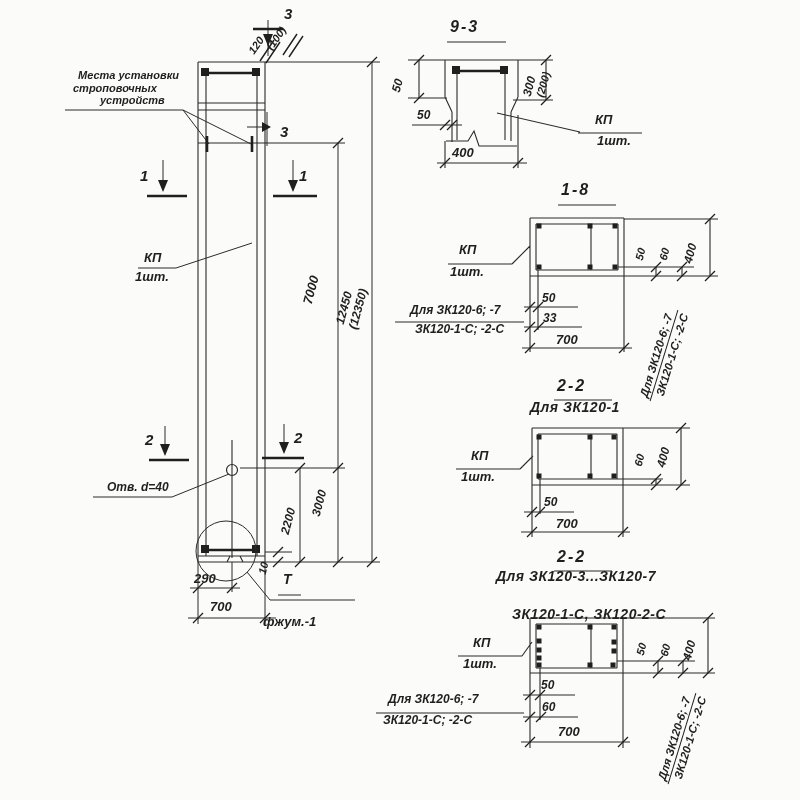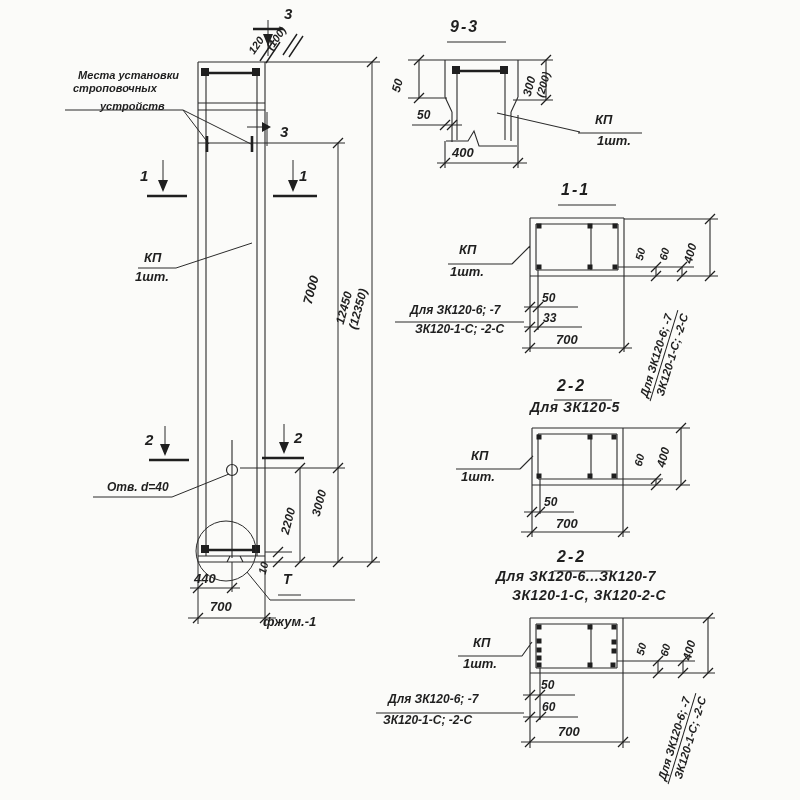--- a/index.html
+++ b/index.html
@@ -47,80 +47,80 @@
 
   <path stroke="#1f1f1f" stroke-width="1.4" fill="none" d="M260 61 L274 40 M266 63 L280 42 M283 55 L297 34 M289 57 L303 36"></path>
 
   <path fill="#1f1f1f" stroke="none" d="M201 68 h8 v8 h-8 z M252 68 h8 v8 h-8 z M201 545 h8 v8 h-8 z M252 545 h8 v8 h-8 z M452 66 h8 v8 h-8 z M500 66 h8 v8 h-8 z M536.5 223.5 h5 v5 h-5 z M587.5 223.5 h5 v5 h-5 z M612.5 223.5 h5 v5 h-5 z M536.5 264.5 h5 v5 h-5 z M587.5 264.5 h5 v5 h-5 z M612.5 264.5 h5 v5 h-5 z M536.5 434.5 h5 v5 h-5 z M587.5 434.5 h5 v5 h-5 z M611.5 434.5 h5 v5 h-5 z M536.5 473.5 h5 v5 h-5 z M587.5 473.5 h5 v5 h-5 z M611.5 473.5 h5 v5 h-5 z M536.5 624.5 h5 v5 h-5 z M587.5 624.5 h5 v5 h-5 z M611.5 624.5 h5 v5 h-5 z M536.5 662.5 h5 v5 h-5 z M587.5 662.5 h5 v5 h-5 z M610.5 662.5 h5 v5 h-5 z M536.5 638.5 h5 v5 h-5 z M536.5 647.5 h5 v5 h-5 z M536.5 655.5 h5 v5 h-5 z M611.5 639.5 h5 v5 h-5 z M611.5 648.5 h5 v5 h-5 z M263 34 L273 34 L268 46 z M262 122 L262 132 L271 127 z M158 180 L168 180 L163 192 z M288 180 L298 180 L293 192 z M160 444 L170 444 L165 456 z M279 442 L289 442 L284 454 z"></path>
   <circle cx="232" cy="470" r="5.5" stroke="#2b2b2b" stroke-width="1.2" fill="none"></circle>
   <circle cx="226" cy="551" r="30" stroke="#2b2b2b" stroke-width="1" fill="none"></circle>
 </svg>
 
 <div class="lbl f11" style="left:78px;top:70px">Места установки</div>
 <div class="lbl f11" style="left:73px;top:83px">строповочных</div>
-<div class="lbl f11" style="left:100px;top:101px">устройств</div>
+<div class="lbl f11" style="left:100px;top:95px">устройств</div>
 <div class="lbl f13" style="left:144px;top:251px">КП</div>
 <div class="lbl f13" style="left:135px;top:270px">1шт.</div>
 <div class="lbl f12" style="left:107px;top:481px">Отв. d=40</div>
 <div class="lbl f15" style="left:284px;top:6px">3</div>
 <div class="lbl f15" style="left:280px;top:124px">3</div>
 <div class="lbl f15" style="left:140px;top:168px">1</div>
 <div class="lbl f15" style="left:299px;top:168px">1</div>
 <div class="lbl f15" style="left:145px;top:432px">2</div>
 <div class="lbl f15" style="left:294px;top:430px">2</div>
 <div class="lbl f14" style="left:283px;top:572px">Т</div>
 <div class="lbl f13" style="left:263px;top:615px">фжум.-1</div>
-<div class="lbl f13" style="left:194px;top:572px">440</div>
+<div class="lbl f13" style="left:194px;top:572px">290</div>
 <div class="lbl f13" style="left:210px;top:600px">700</div>
 <div class="lbl f11 rot55" style="left:256px;top:45px">120</div>
 <div class="lbl f11 rot55" style="left:274px;top:41px">(100)</div>
 <div class="lbl f13 rot75" style="left:314px;top:292px">7000</div>
 <div class="lbl f12 rot75" style="left:346px;top:313px">12450</div>
 <div class="lbl f12 rot75" style="left:359px;top:318px">(12350)</div>
 <div class="lbl f12 rot75" style="left:291px;top:523px">2200</div>
 <div class="lbl f12 rot75" style="left:322px;top:505px">3000</div>
 <div class="lbl f11 rot75" style="left:268px;top:564px">10</div>
 
 <div class="lbl f16" style="left:450px;top:19px">9-3</div>
 <div class="lbl f12 rot75" style="left:402px;top:81px">50</div>
 <div class="lbl f12" style="left:417px;top:109px">50</div>
 <div class="lbl f13" style="left:452px;top:146px">400</div>
 <div class="lbl f12 rot75" style="left:533px;top:85px">300</div>
 <div class="lbl f11 rot75" style="left:546px;top:87px">(200)</div>
 <div class="lbl f13" style="left:595px;top:113px">КП</div>
 <div class="lbl f13" style="left:597px;top:134px">1шт.</div>
 
-<div class="lbl f16" style="left:561px;top:182px">1-1</div>
+<div class="lbl f16" style="left:561px;top:182px">1-8</div>
 <div class="lbl f13" style="left:459px;top:243px">КП</div>
 <div class="lbl f13" style="left:450px;top:265px">1шт.</div>
 <div class="lbl f12" style="left:542px;top:292px">50</div>
 <div class="lbl f12" style="left:543px;top:312px">33</div>
 <div class="lbl f13" style="left:556px;top:333px">700</div>
 <div class="lbl f11 rot75" style="left:645px;top:250px">50</div>
 <div class="lbl f11 rot75" style="left:669px;top:250px">60</div>
 <div class="lbl f12 rot75" style="left:694px;top:252px">400</div>
 <div class="lbl f12" style="left:410px;top:304px">Для ЗК120-6; -7</div>
 <div class="lbl f12" style="left:415px;top:323px">ЗК120-1-С; -2-С</div>
 <div class="rotnote" style="left:663px;top:378px">
   <div class="l1">Для ЗК120-6; -7</div>
   <div class="l2">ЗК120-1-С; -2-С</div>
 </div>
 
 <div class="lbl f16" style="left:557px;top:378px">2-2</div>
-<div class="lbl f14" style="left:530px;top:400px">Для ЗК120-5</div>
+<div class="lbl f14" style="left:530px;top:400px">Для ЗК120-1</div>
 <div class="lbl f13" style="left:471px;top:449px">КП</div>
 <div class="lbl f13" style="left:461px;top:470px">1шт.</div>
 <div class="lbl f12" style="left:544px;top:496px">50</div>
 <div class="lbl f13" style="left:556px;top:517px">700</div>
 <div class="lbl f11 rot75" style="left:644px;top:456px">60</div>
 <div class="lbl f12 rot75" style="left:667px;top:456px">400</div>
 
 <div class="lbl f16" style="left:557px;top:549px">2-2</div>
-<div class="lbl f14" style="left:496px;top:569px">Для ЗК120-6...ЗК120-7</div>
-<div class="lbl f14" style="left:512px;top:588px">ЗК120-1-С, ЗК120-2-С</div>
+<div class="lbl f14" style="left:496px;top:569px">Для ЗК120-3...ЗК120-7</div>
+<div class="lbl f14" style="left:512px;top:607px">ЗК120-1-С, ЗК120-2-С</div>
 <div class="lbl f13" style="left:473px;top:636px">КП</div>
 <div class="lbl f13" style="left:463px;top:657px">1шт.</div>
 <div class="lbl f12" style="left:541px;top:679px">50</div>
 <div class="lbl f12" style="left:542px;top:701px">60</div>
 <div class="lbl f13" style="left:558px;top:725px">700</div>
 <div class="lbl f11 rot75" style="left:646px;top:645px">50</div>
 <div class="lbl f11 rot75" style="left:670px;top:646px">60</div>
 <div class="lbl f12 rot75" style="left:693px;top:649px">400</div>
 <div class="lbl f12" style="left:388px;top:693px">Для ЗК120-6; -7</div>
 <div class="lbl f12" style="left:383px;top:714px">ЗК120-1-С; -2-С</div>

